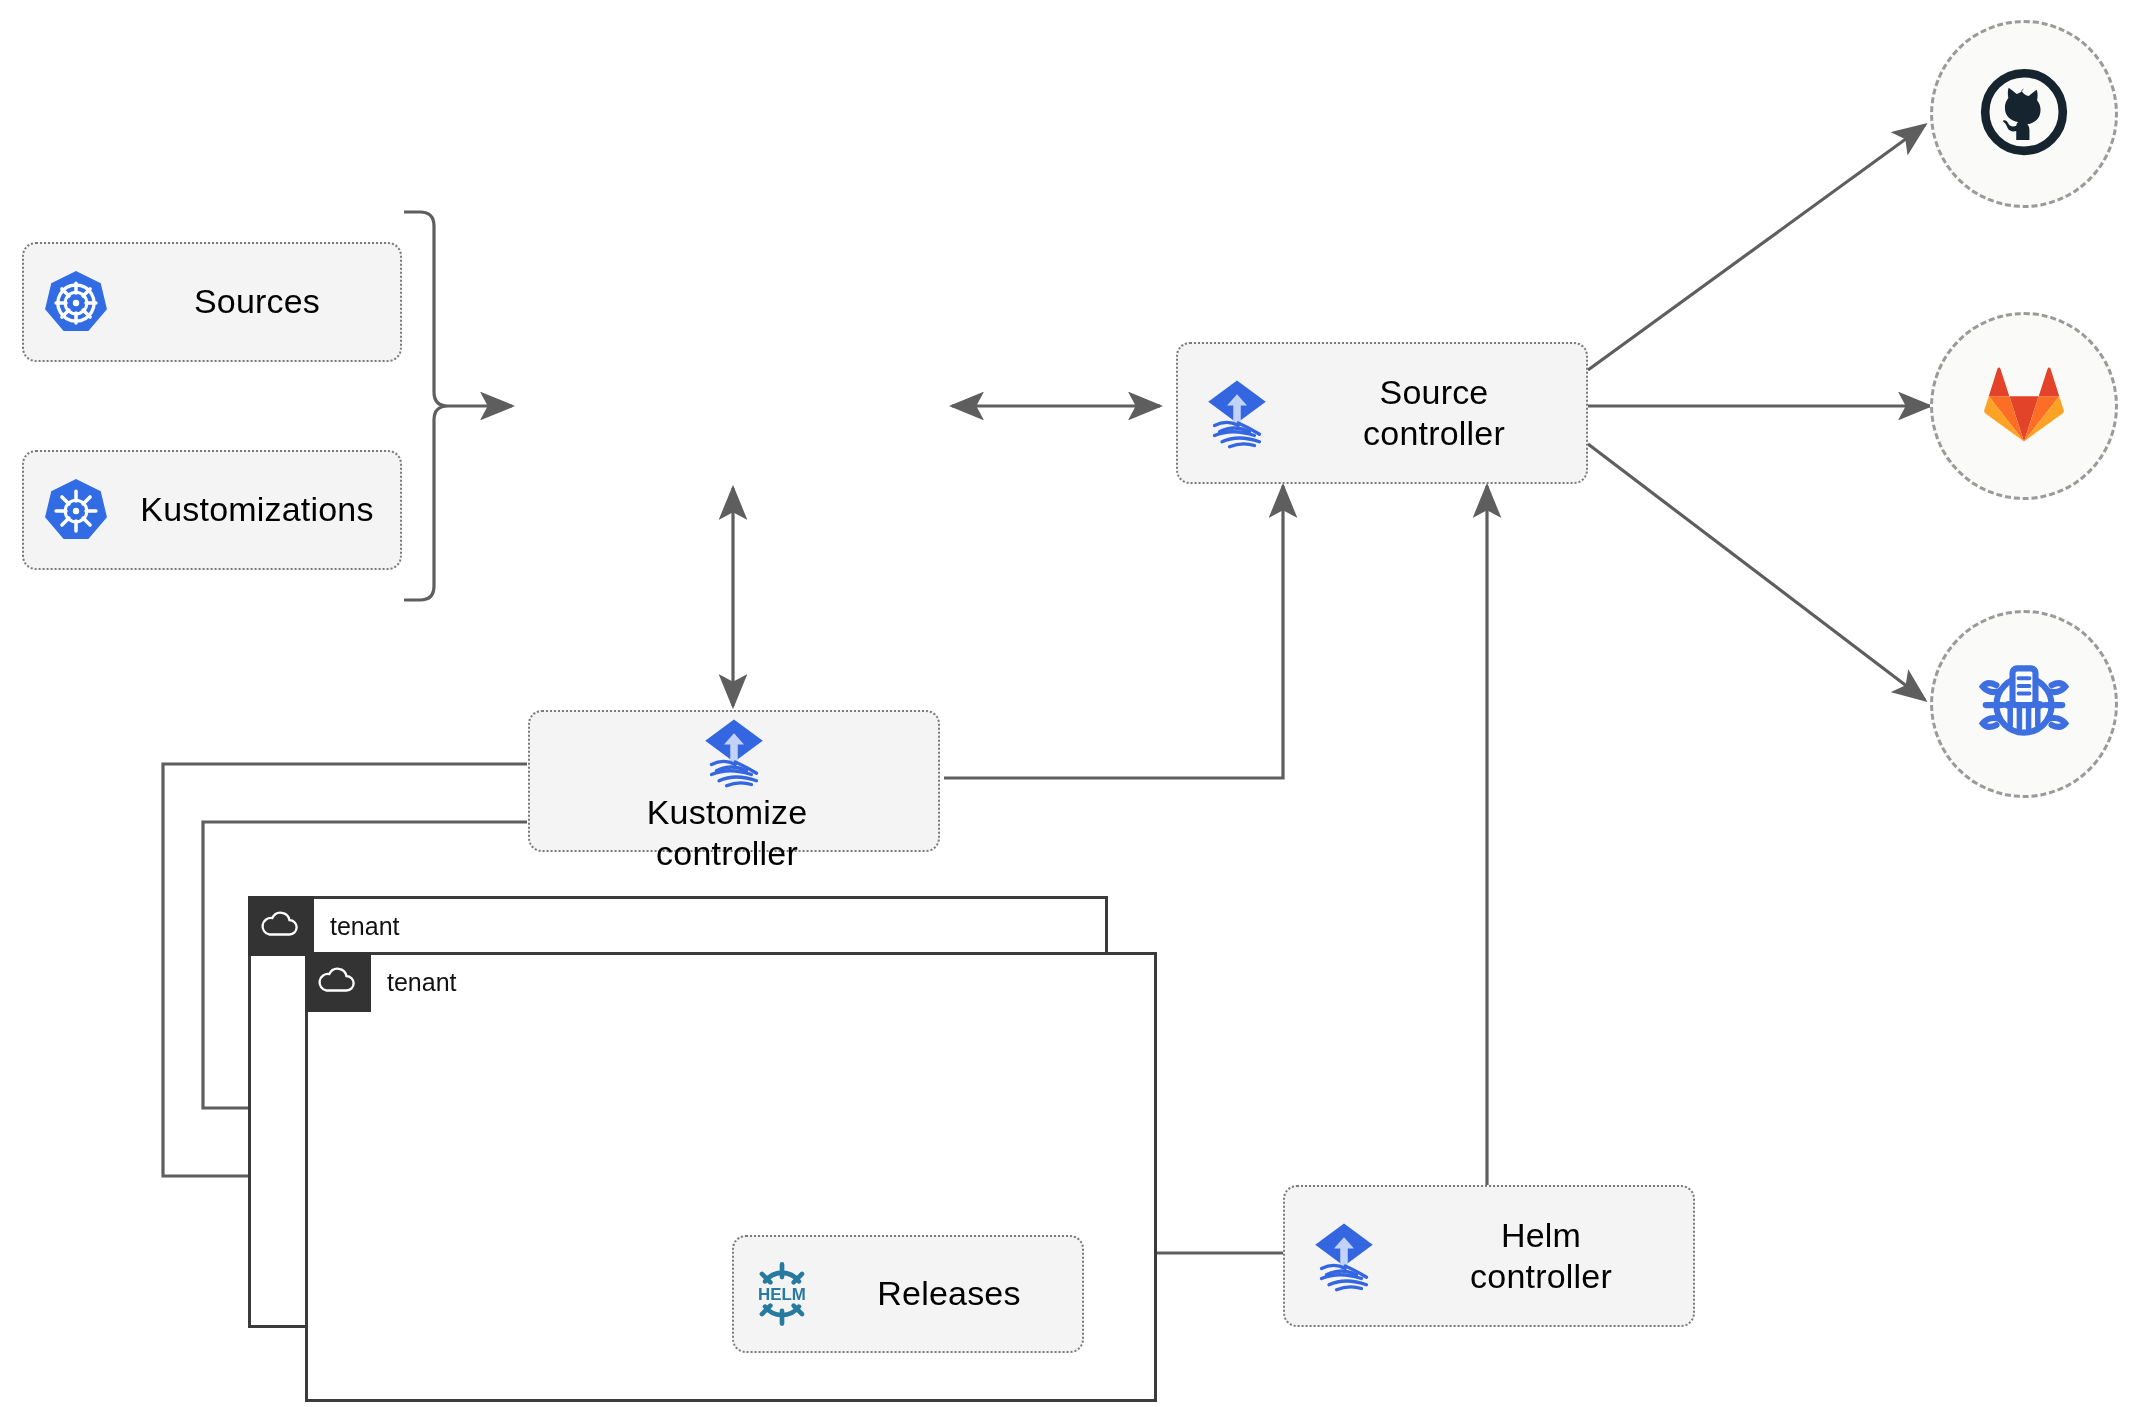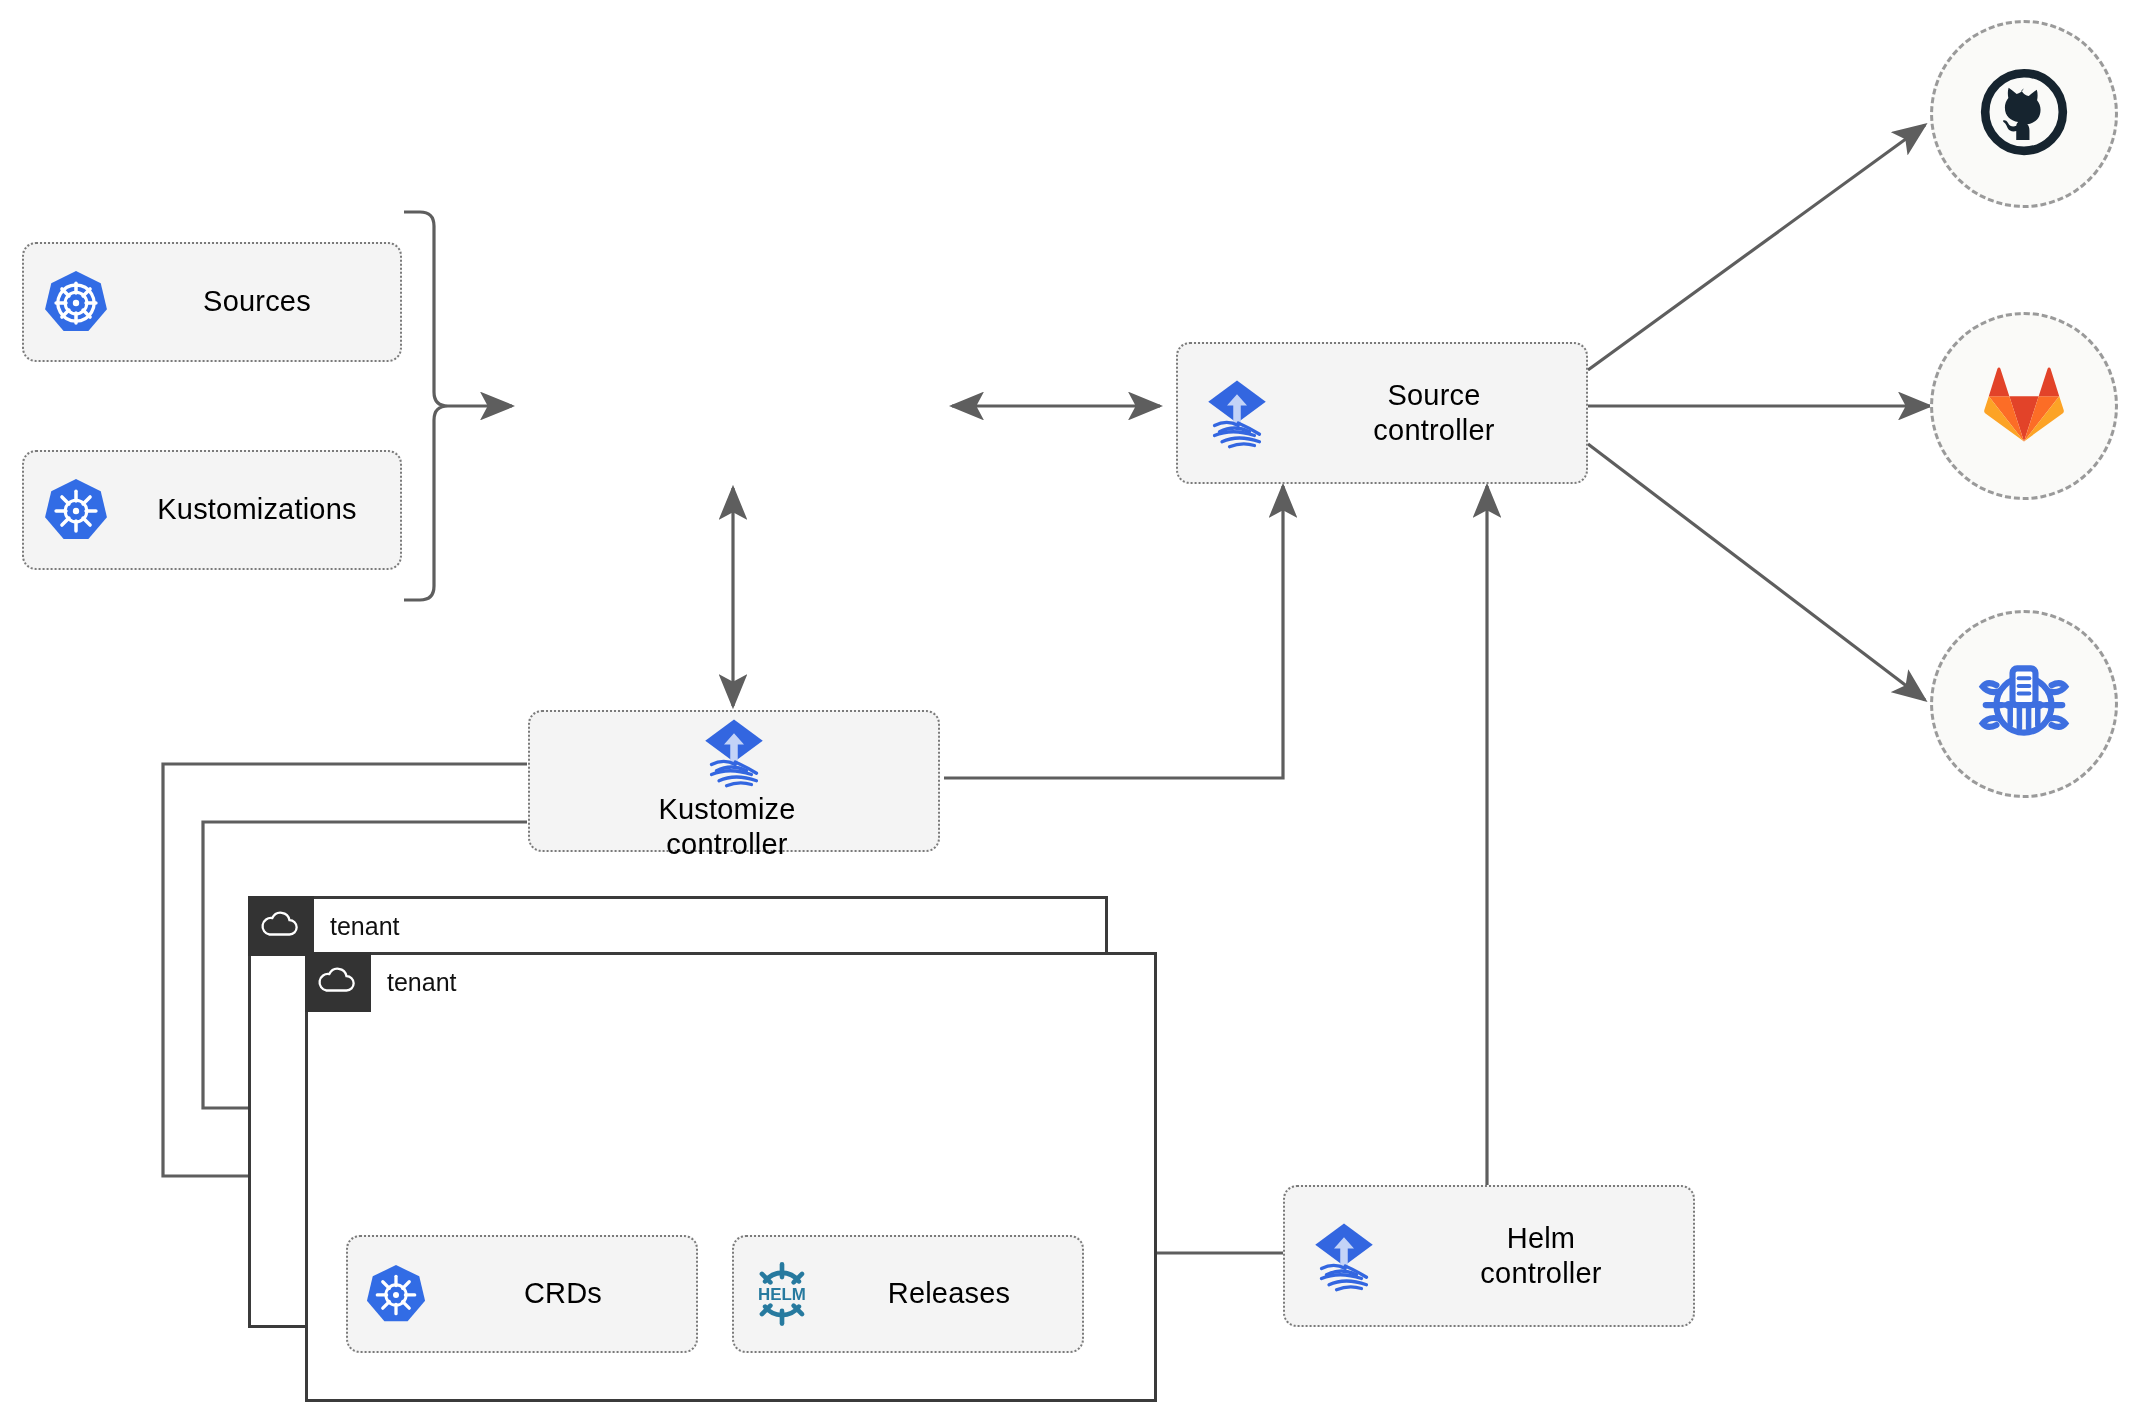--- a/index.html
+++ b/index.html
@@ -11,21 +11,21 @@
     position:absolute;
     background:#f4f4f4;
     border:2px dotted #7a7a7a;
     border-radius:14px;
     display:flex;align-items:center;
     box-sizing:border-box;
   }
   .node .ico{flex:0 0 auto;display:flex;align-items:center;justify-content:center;}
   .node .lbl{
     flex:1 1 auto;text-align:center;color:#000;
-    font-size:29px;line-height:1.22;letter-spacing:.2px;
+    font-size:34px;line-height:1.22;letter-spacing:.2px;
     padding-right:14px;white-space:pre-line;
   }
 
   
   .circ{
     position:absolute;border:3px dashed #9a9a9a;border-radius:50%;
     background:#fafaf8;display:flex;align-items:center;justify-content:center;
     box-sizing:border-box;
   }
 
@@ -254,40 +254,20 @@
       <span>
         <svg width="42" height="30" viewBox="0 0 44 30">
           <path d="M12 26 h21 a7.5 7.5 0 0 0 0-15 a9.5 9.5 0 0 0-18-2.2 A6.5 6.5 0 0 0 12 26 z" fill="none" stroke="#ffffff" stroke-width="2.4"></path>
         </svg>
       </span>
     </div>
     <div class="tenant-name" style="left:63px;">tenant</div>
 
 
 
-    <div class="node" style="left:38px;top:280px;width:352px;height:118px;">
-      <span class="ico" style="width:96px;">
-        <svg width="62" height="62" viewBox="0 0 64 64">
-          <path d="M32 2 L56 13.8 L62 39 L44 60 L20 60 L2 39 L8 13.8 Z" fill="#326CE5"></path>
-          <g fill="#fff">
-            <circle cx="32" cy="33" r="3.1"></circle>
-            <rect x="30.3" y="12" width="3.4" height="13" rx="1.7"></rect>
-            <rect x="30.3" y="41" width="3.4" height="13" rx="1.7"></rect>
-            <rect x="11" y="31.3" width="13" height="3.4" rx="1.7"></rect>
-            <rect x="40" y="31.3" width="13" height="3.4" rx="1.7"></rect>
-            <rect x="30.3" y="12" width="3.4" height="13" rx="1.7" transform="rotate(45 32 33)"></rect>
-            <rect x="30.3" y="41" width="3.4" height="13" rx="1.7" transform="rotate(45 32 33)"></rect>
-            <rect x="11" y="31.3" width="13" height="3.4" rx="1.7" transform="rotate(45 32 33)"></rect>
-            <rect x="40" y="31.3" width="13" height="3.4" rx="1.7" transform="rotate(45 32 33)"></rect>
-          </g>
-          <circle cx="32" cy="33" r="10.5" fill="none" stroke="#fff" stroke-width="3"></circle>
-        </svg>
-      </span>
-      <span class="lbl">CRDs</span>
-    </div>
 
     <div class="node" style="left:424px;top:280px;width:352px;height:118px;">
       <span class="ico" style="width:96px;">
         <svg width="76" height="76" viewBox="0 0 72 72">
           <g stroke="#277A9F" stroke-width="4.4" fill="none" stroke-linecap="round">
             <path d="M36 8 V20"></path>
             <path d="M36 52 V64"></path>
             <path d="M17 17 L25 25"></path>
             <path d="M47 47 L55 55"></path>
             <path d="M55 17 L47 25"></path>

